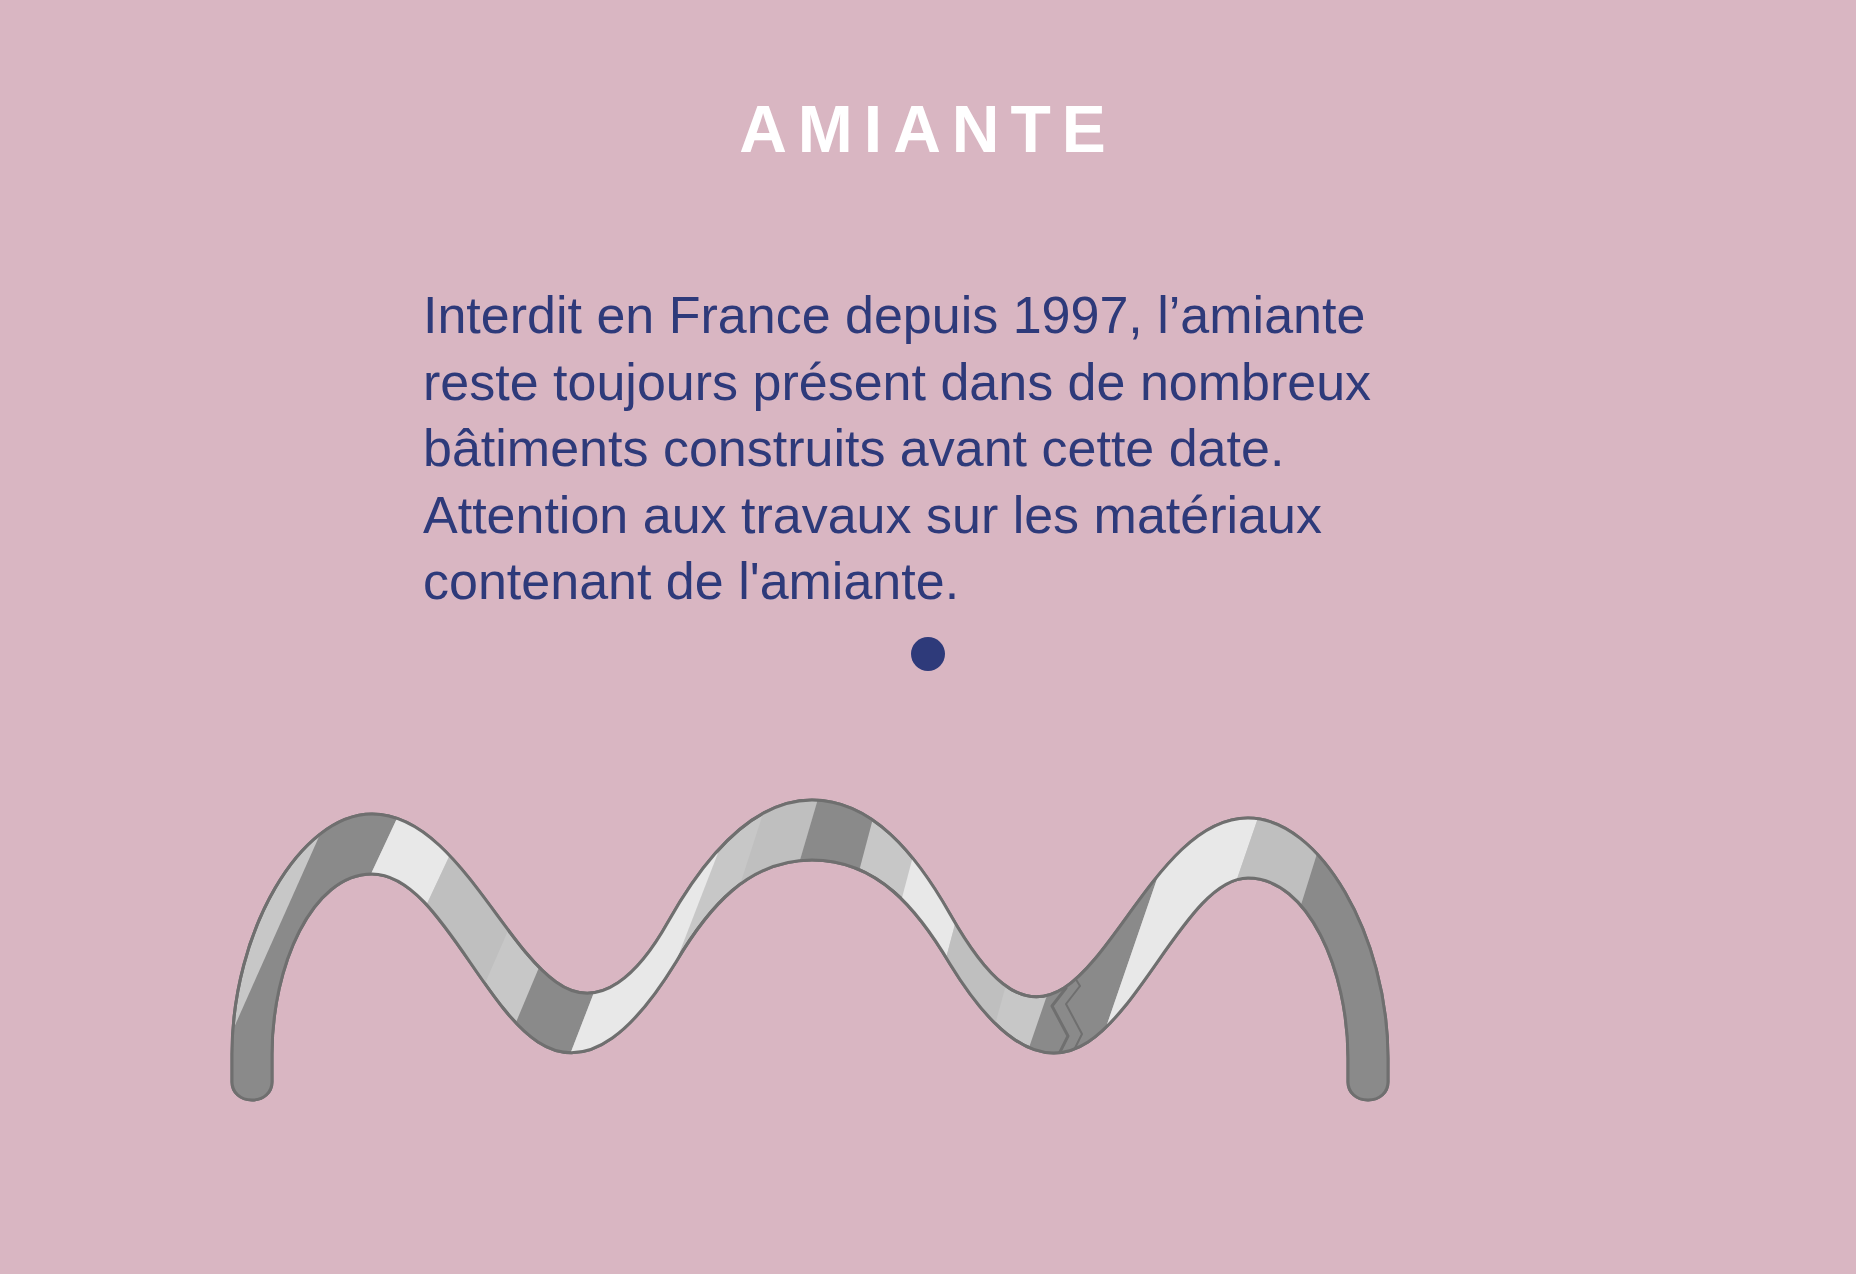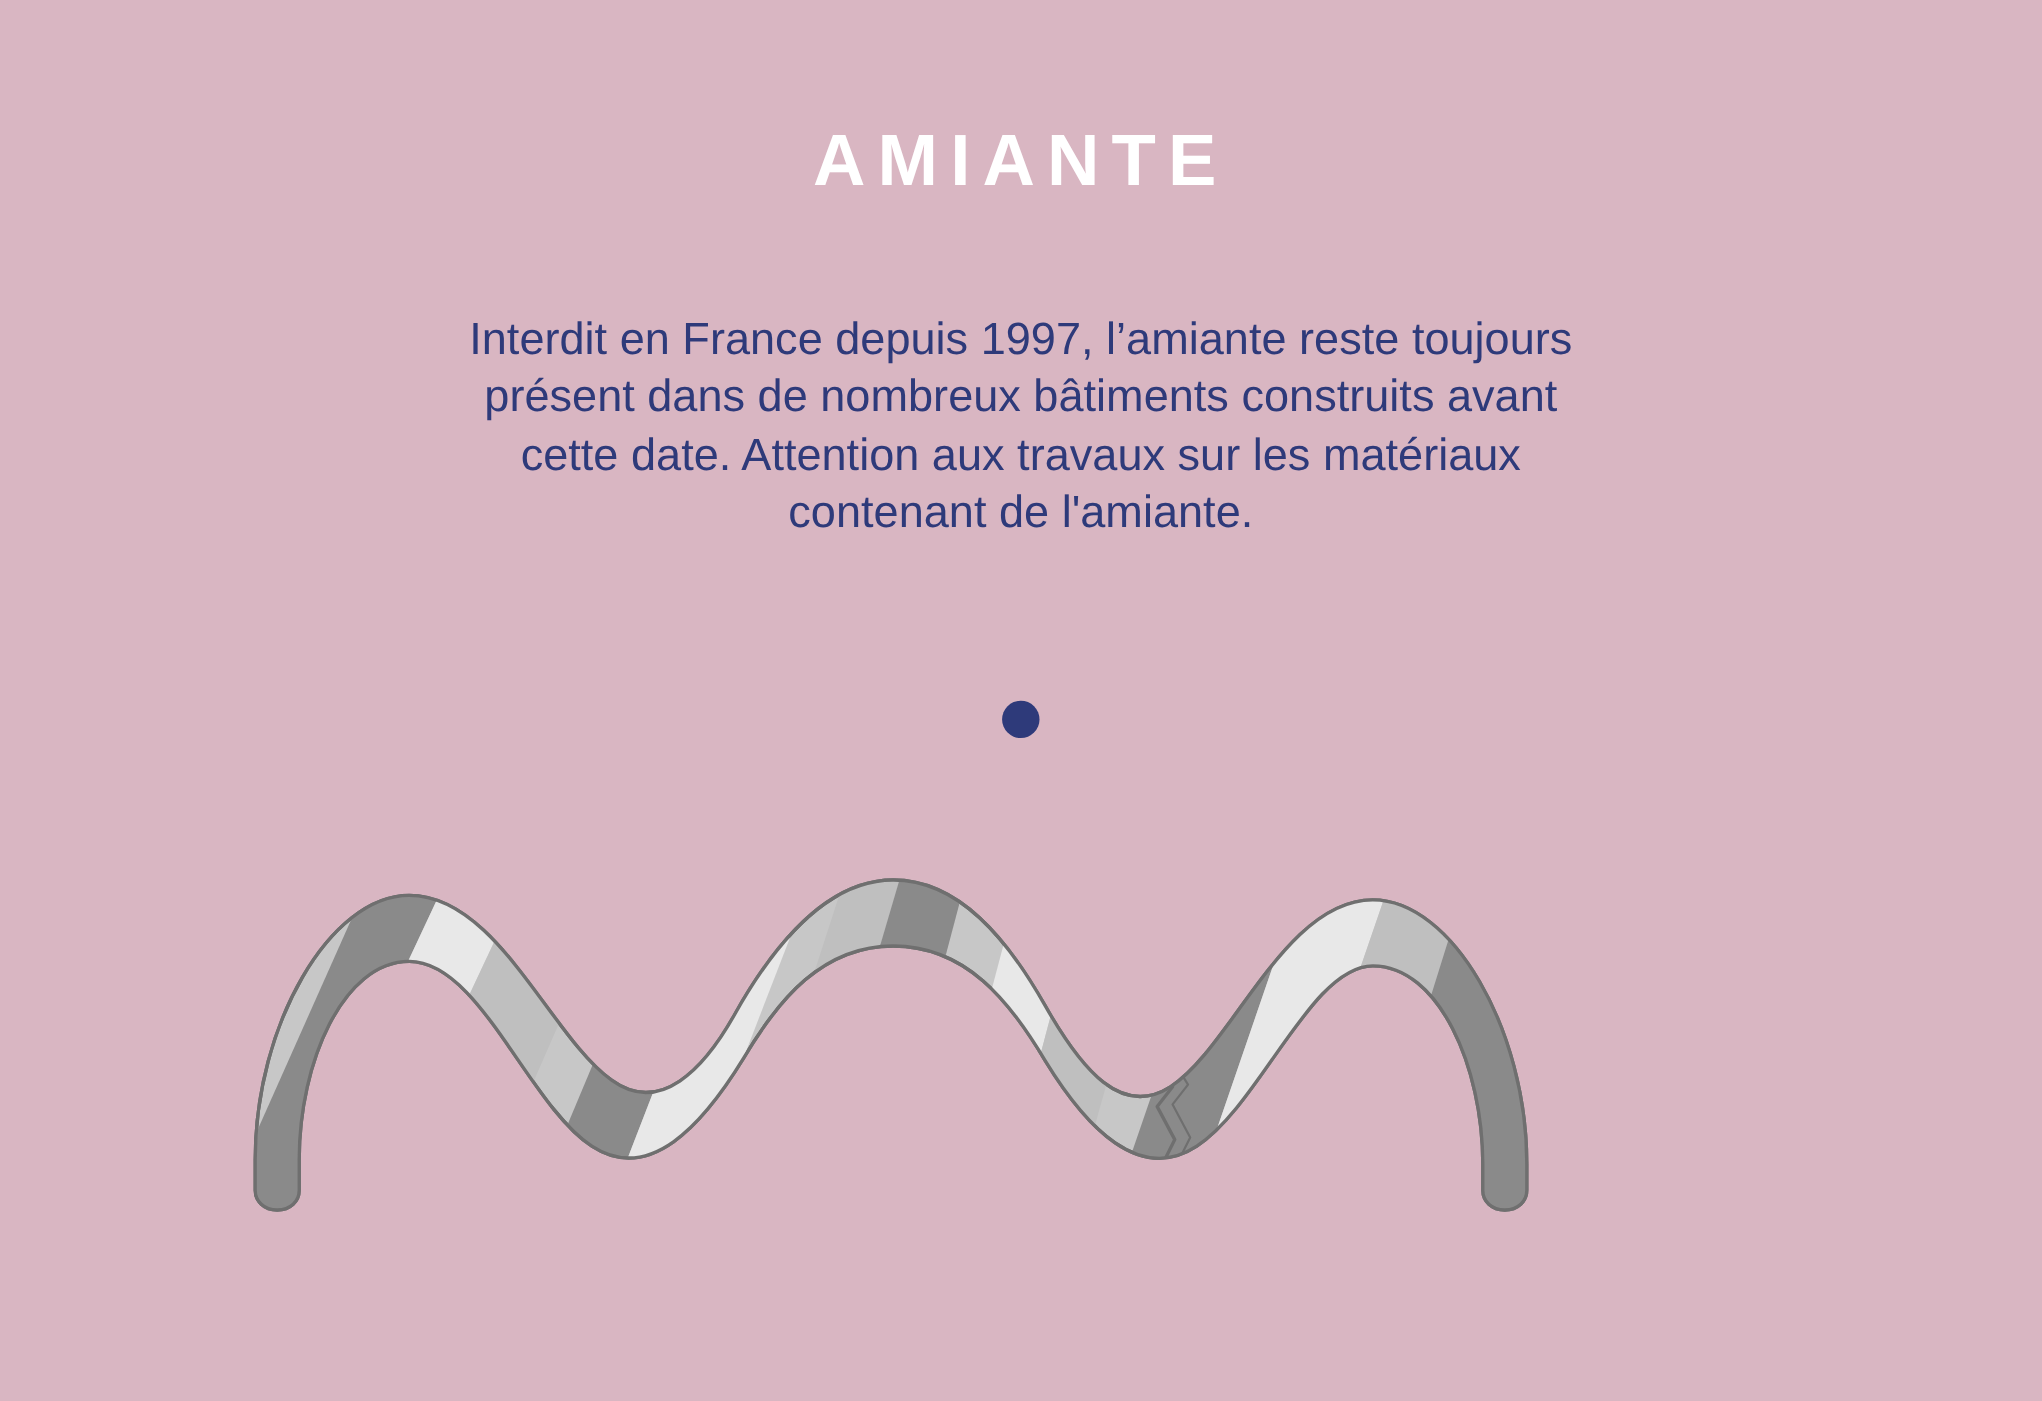--- a/index.html
+++ b/index.html
@@ -16,40 +16,39 @@
   .card {
     position: relative;
     width: 1856px;
     height: 1274px;
     background: #d9b6c2;
     box-sizing: border-box;
     overflow: hidden;
   }
   .title {
     position: absolute;
-    top: 112px;
+    top: 96px;
     left: 0;
     width: 100%;
     text-align: center;
     color: #ffffff;
     font-size: 66px;
     font-weight: bold;
     letter-spacing: 11px;
     line-height: 1;
     font-family: "Liberation Sans", sans-serif;
   }
   .body-text {
     position: absolute;
     top: 282px;
     left: 50%;
     transform: translateX(-50%);
     width: 1010px;
-    text-align: center;
     color: #2e3a7a;
-    font-size: 41px;
+    font-size: 52px;
     line-height: 1.28;
     font-family: "Liberation Sans", sans-serif;
   }
   .dot {
     position: absolute;
     top: 637px;
     left: 50%;
     transform: translateX(-50%);
     width: 34px;
     height: 34px;

